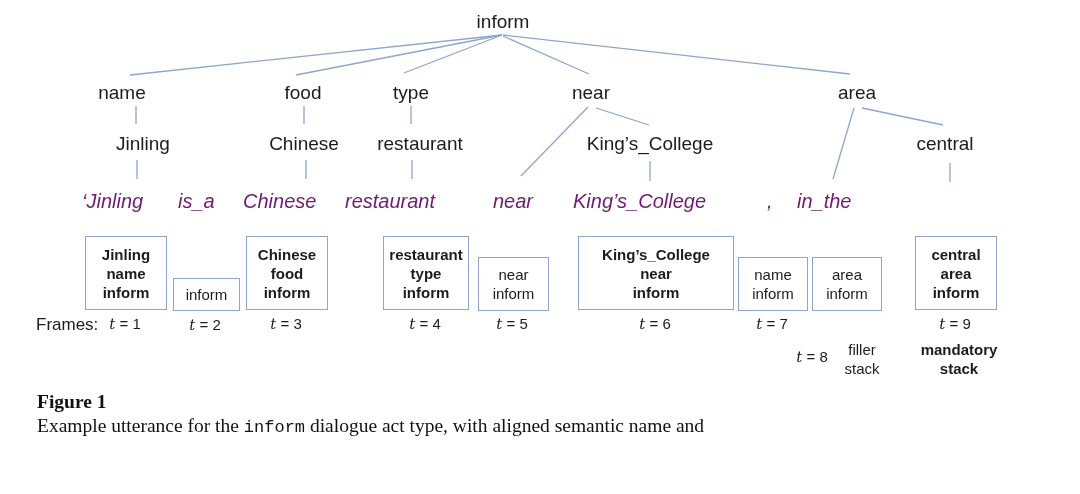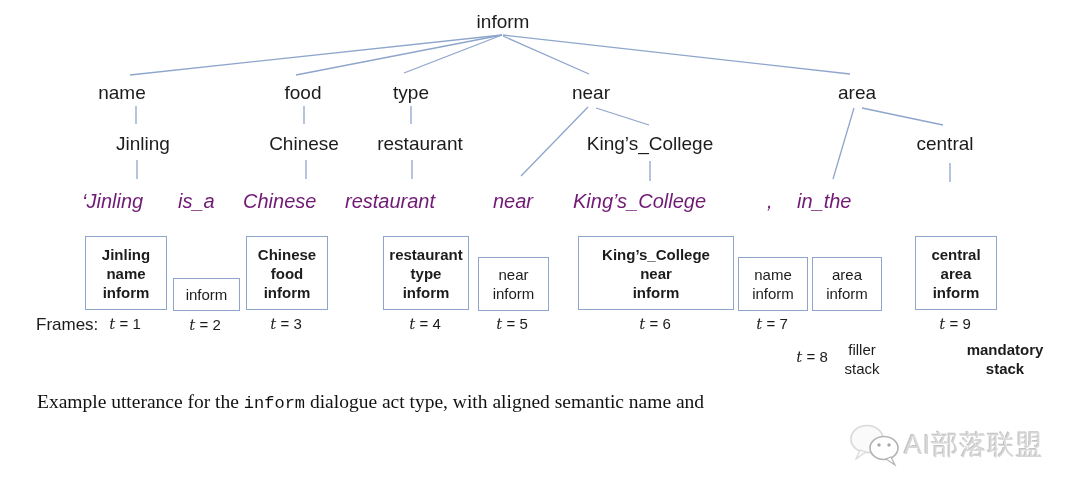--- a/index.html
+++ b/index.html
@@ -127,34 +127,24 @@
   <span class="tlabel" style="left:512px;top:315px;"><span class="tvar">t</span><span> = 5</span></span>
   <span class="tlabel" style="left:655px;top:315px;"><span class="tvar">t</span><span> = 6</span></span>
   <span class="tlabel" style="left:772px;top:315px;"><span class="tvar">t</span><span> = 7</span></span>
   <span class="tlabel" style="left:812px;top:315px;margin-top:33px;"><span class="tvar">t</span><span> = 8</span></span>
   <span class="tlabel" style="left:955px;top:315px;"><span class="tvar">t</span><span> = 9</span></span>
 
   <div class="note" style="left:862px;top:340px;">
     <div>filler</div>
     <div>stack</div>
   </div>
-  <div class="note bold" style="left:1005px;top:340px;">
+  <div class="note bold" style="left:959px;top:340px;">
     <div>mandatory</div>
     <div>stack</div>
   </div>
 
   <div class="caption">
+    <div class="cap-title">Figure 1</div>
     <div class="cap-line"><span>Example utterance for the </span><span class="cap-code">inform</span><span> dialogue act type, with aligned semantic name and</span></div>
   </div>
 
-  <div class="watermark">
-    <svg width="56" height="52" viewBox="0 0 56 52">
-      <ellipse cx="19" cy="20" rx="16" ry="13.5" fill="#fafafa" stroke="#d9d9d9" stroke-width="1.6"></ellipse>
-      <path d="M12 31 L8 40 L18 33 Z" fill="#fafafa" stroke="#d9d9d9" stroke-width="1.2"></path>
-      <ellipse cx="36" cy="29" rx="14" ry="11.5" fill="#ffffff" stroke="#b3b3b3" stroke-width="1.6"></ellipse>
-      <path d="M43 38 L47 46 L38 40 Z" fill="#ffffff" stroke="#b3b3b3" stroke-width="1.2"></path>
-      <circle cx="31" cy="26" r="1.7" fill="#a8a8a8"></circle>
-      <circle cx="41" cy="26" r="1.7" fill="#a8a8a8"></circle>
-    </svg>
-    <span class="wm-text">AI部落联盟</span>
-  </div>
 
 </div>
 
 </body></html>

